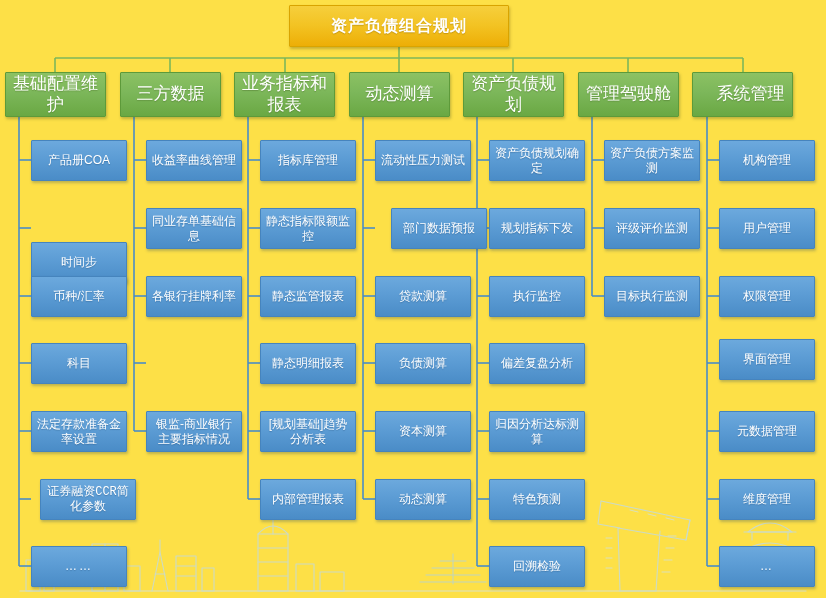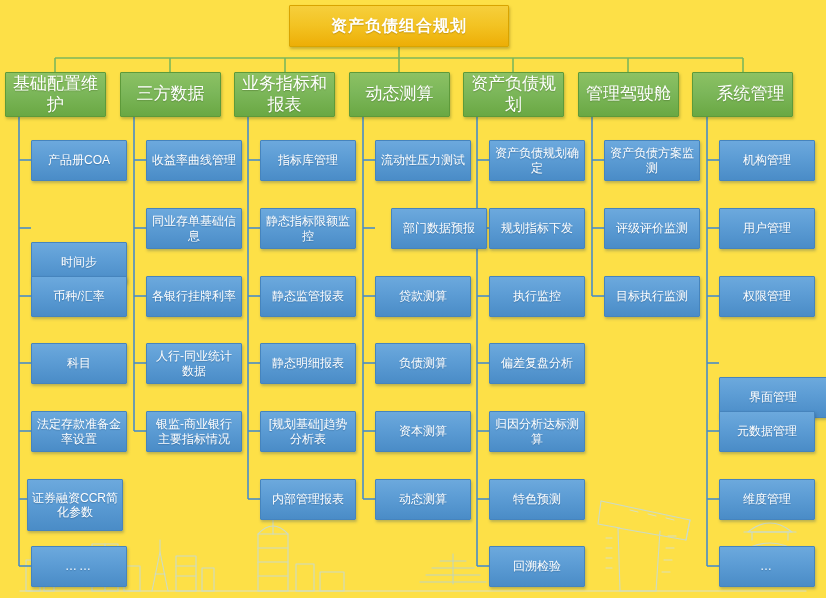--- a/index.html
+++ b/index.html
@@ -258,42 +258,39 @@
   </div>
   <div class="node node-item" style="left:31px; top:276px; width:96px; height:41px;">
     <span>币种/汇率</span>
   </div>
   <div class="node node-item" style="left:31px; top:343px; width:96px; height:41px;">
     <span>科目</span>
   </div>
   <div class="node node-item" style="left:31px; top:411px; width:96px; height:41px;">
     <span>法定存款准备金率设置</span>
   </div>
-  <div class="node node-item" style="left:27px; top:479px; width:96px; height:52px;">
+  <div class="node node-item" style="left:40px; top:479px; width:96px; height:41px;font-family:Liberation Mono, monospace;">
     <span>证券融资CCR简化参数</span>
   </div>
   <div class="node node-item ellipsis" style="left:31px; top:546px; width:96px; height:41px;">
     <span>……</span>
   </div>
 
   <div class="node node-cat" style="left:120px; top:72px; width:101px; height:45px;">
     <span>三方数据</span>
   </div>
   <div class="node node-item" style="left:146px; top:140px; width:96px; height:41px;">
     <span>收益率曲线管理</span>
   </div>
   <div class="node node-item" style="left:146px; top:208px; width:96px; height:41px;">
     <span>同业存单基础信息</span>
   </div>
   <div class="node node-item" style="left:146px; top:276px; width:96px; height:41px;">
     <span>各银行挂牌利率</span>
   </div>
-  <div class="node node-item" style="left:146px; top:343px; width:96px; height:41px;">
-    <span>人行-同业统计数据</span>
-  </div>
   <div class="node node-item" style="left:146px; top:411px; width:96px; height:41px;">
     <span>银监-商业银行主要指标情况</span>
   </div>
 
   <div class="node node-cat" style="left:234px; top:72px; width:101px; height:45px;">
     <span>业务指标和报表</span>
   </div>
   <div class="node node-item" style="left:260px; top:140px; width:96px; height:41px;">
     <span>指标库管理</span>
   </div>
@@ -378,21 +375,21 @@
   </div>
   <div class="node node-item" style="left:719px; top:140px; width:96px; height:41px;">
     <span>机构管理</span>
   </div>
   <div class="node node-item" style="left:719px; top:208px; width:96px; height:41px;">
     <span>用户管理</span>
   </div>
   <div class="node node-item" style="left:719px; top:276px; width:96px; height:41px;">
     <span>权限管理</span>
   </div>
-  <div class="node node-item" style="left:719px; top:339px; width:108px; height:41px;margin-top:38px;">
+  <div class="node node-item" style="left:719px; top:339px; width:96px; height:41px;">
     <span>界面管理</span>
   </div>
   <div class="node node-item" style="left:719px; top:411px; width:96px; height:41px;">
     <span>元数据管理</span>
   </div>
   <div class="node node-item" style="left:719px; top:479px; width:96px; height:41px;">
     <span>维度管理</span>
   </div>
   <div class="node node-item ellipsis" style="left:719px; top:546px; width:96px; height:41px;">
     <span>…</span>

